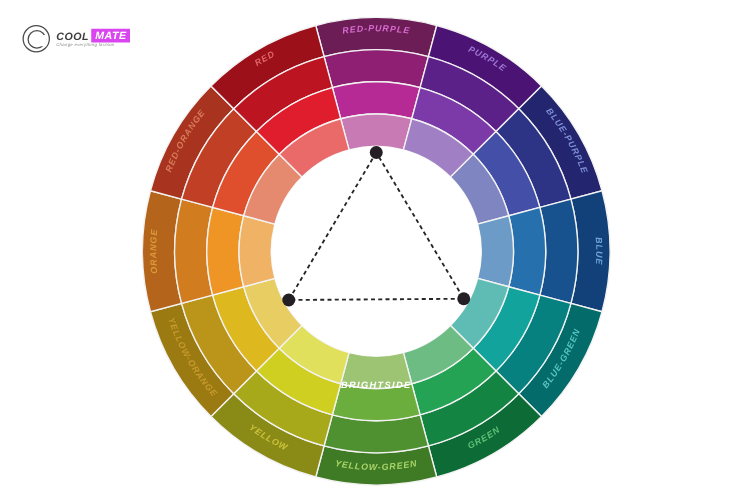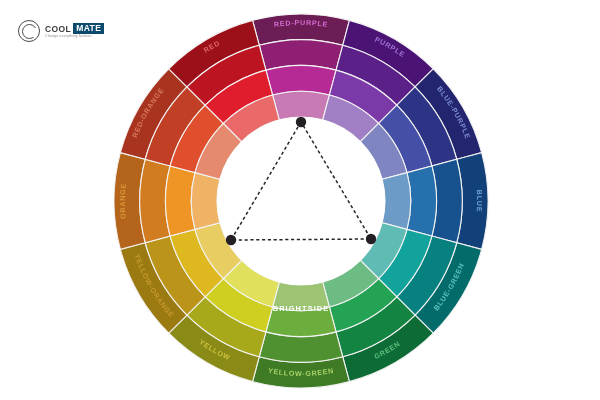--- a/index.html
+++ b/index.html
@@ -4,21 +4,21 @@
 <title>Color Wheel</title>
 <style>
   * { margin:0; padding:0; box-sizing:border-box; }
   html,body { width:600px; height:400px; }
   body {
     background:#ffffff;
     font-family:"Liberation Sans", sans-serif;
     overflow:hidden;
     position:relative;
   }
-  #stage { position:relative; width:571px; height:400px; background:#ffffff; }
+  #stage { position:relative; width:571px; height:400px; background:#ffffff;font-style:italic; }
 
   
   #logo {
     position:absolute;
     left:18px; top:20px;
     display:flex; align-items:center; gap:5px;
     user-select:none;
   }
   #logo .mark {
     width:22px; height:22px; border-radius:50%;
@@ -44,21 +44,21 @@
     box-shadow:0 3.4px 0 0 #4a4a4a;
   }
   #logo .words { display:flex; flex-direction:column; gap:1px; }
   #logo .wordline { display:flex; align-items:center; gap:2px; }
   #logo .w-cool {
     font-size:8.5px; font-weight:bold; color:#3d3d3d;
     letter-spacing:0.4px; line-height:1;
   }
   #logo .w-mate {
     font-size:8.5px; font-weight:bold; color:#ffffff;
-    background:#0c4a6e; padding:1px 3px 1.5px 3px;
+    background:#d946ef; padding:1px 3px 1.5px 3px;
     letter-spacing:0.4px; line-height:1;
   }
   #logo .w-tag {
     font-size:3.4px; color:#8a8a8a; letter-spacing:0.25px;
     line-height:1; white-space:nowrap;
   }
 
   
   #wheel-wrap {
     position:absolute;

